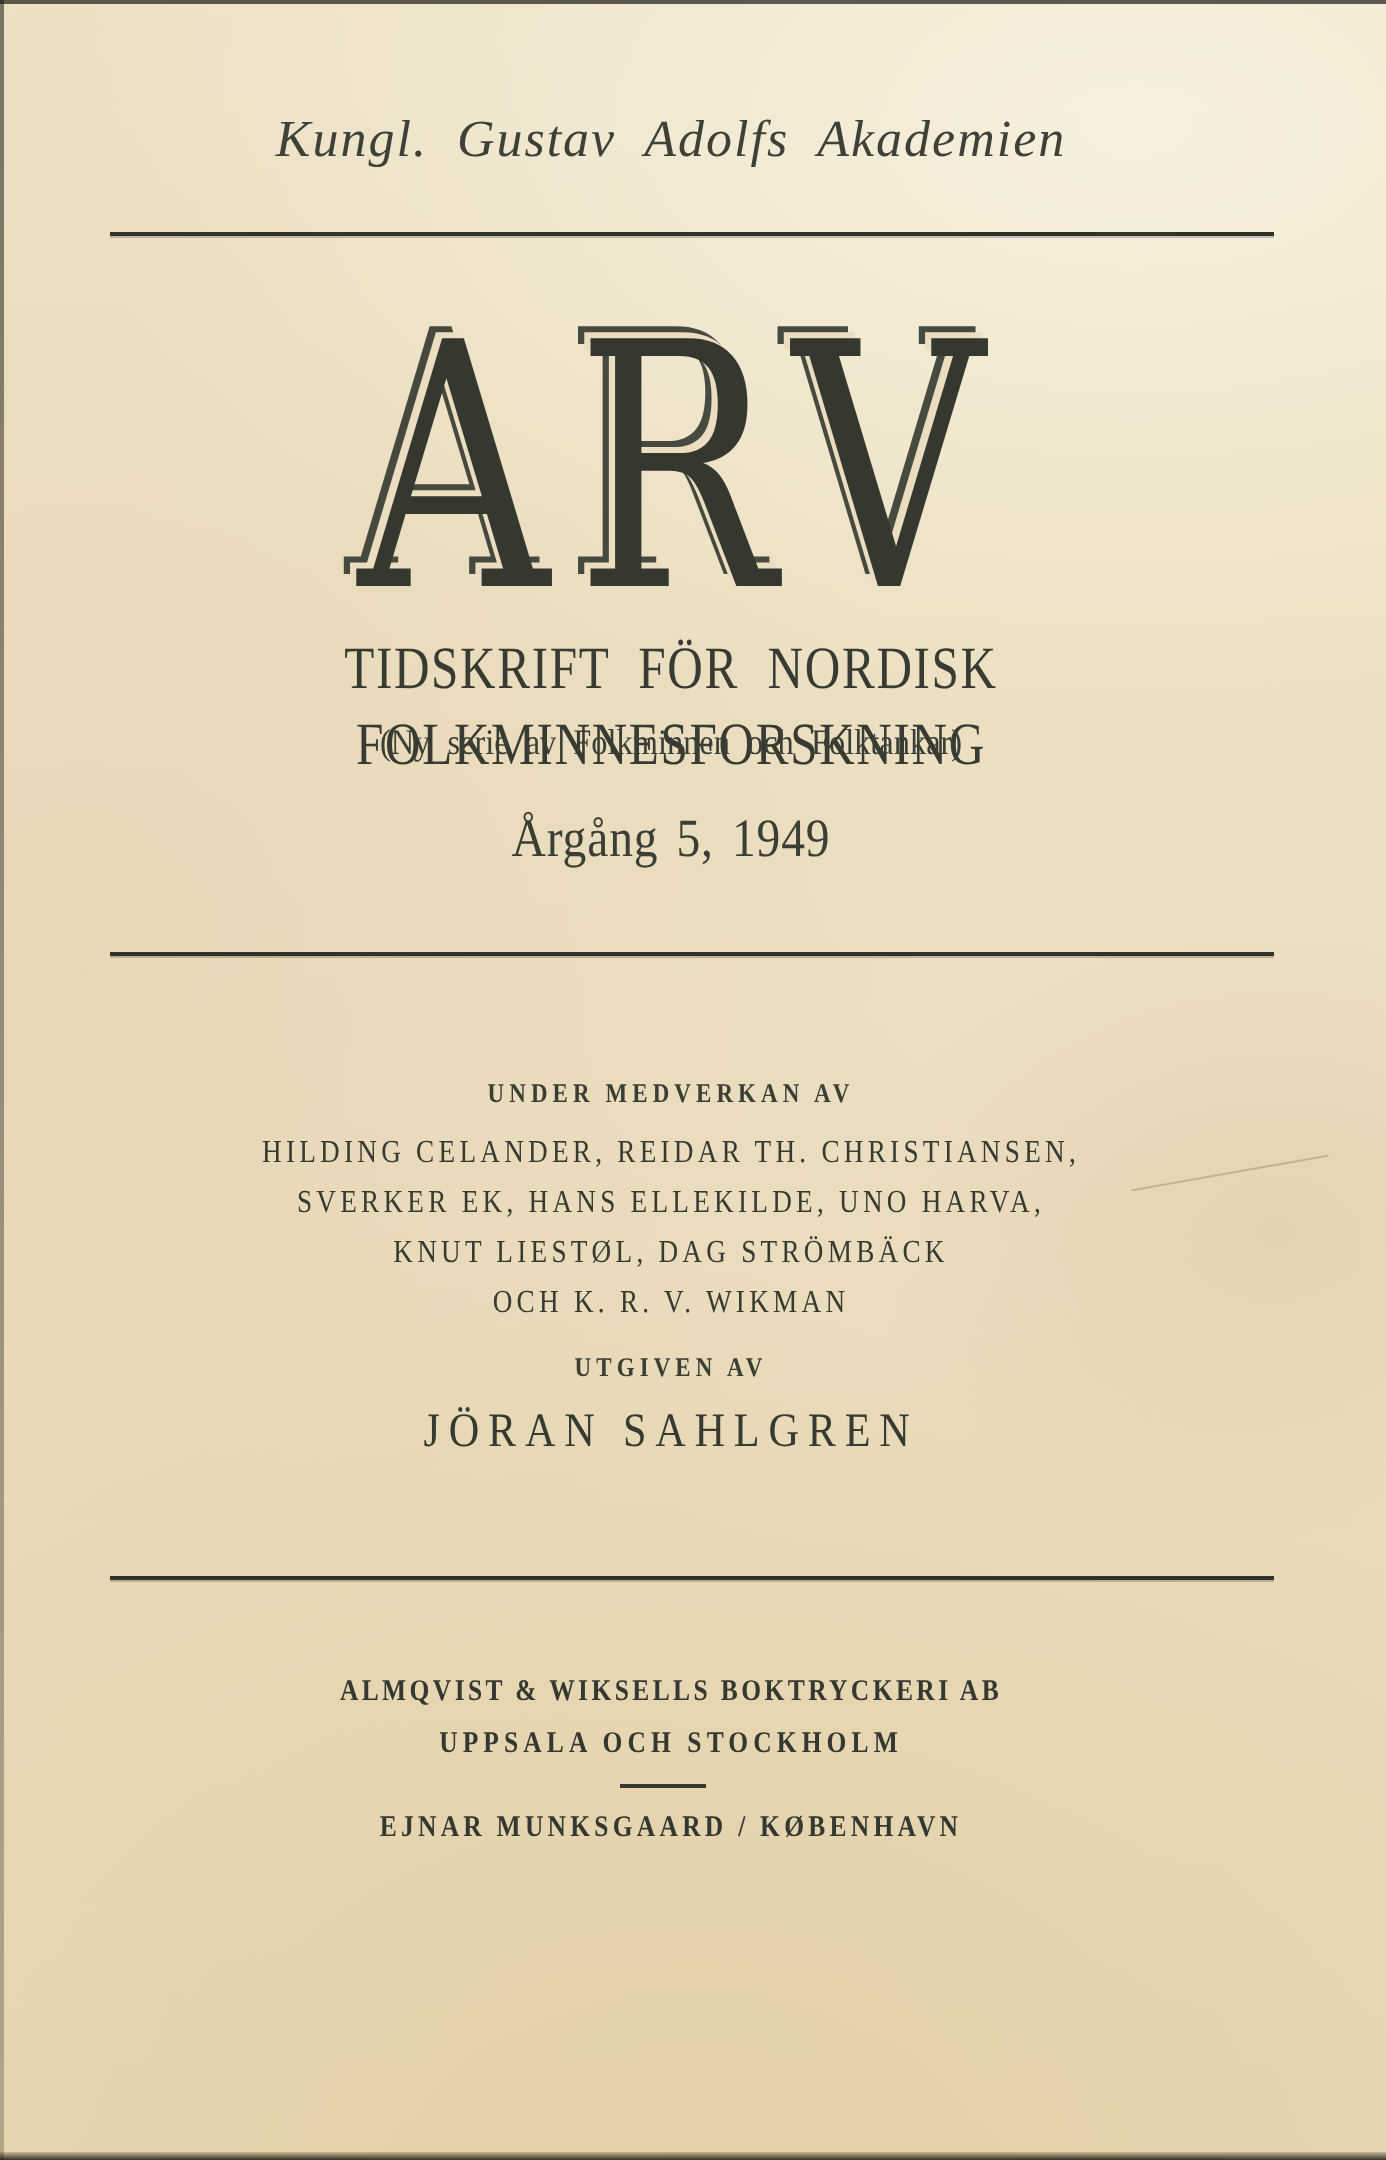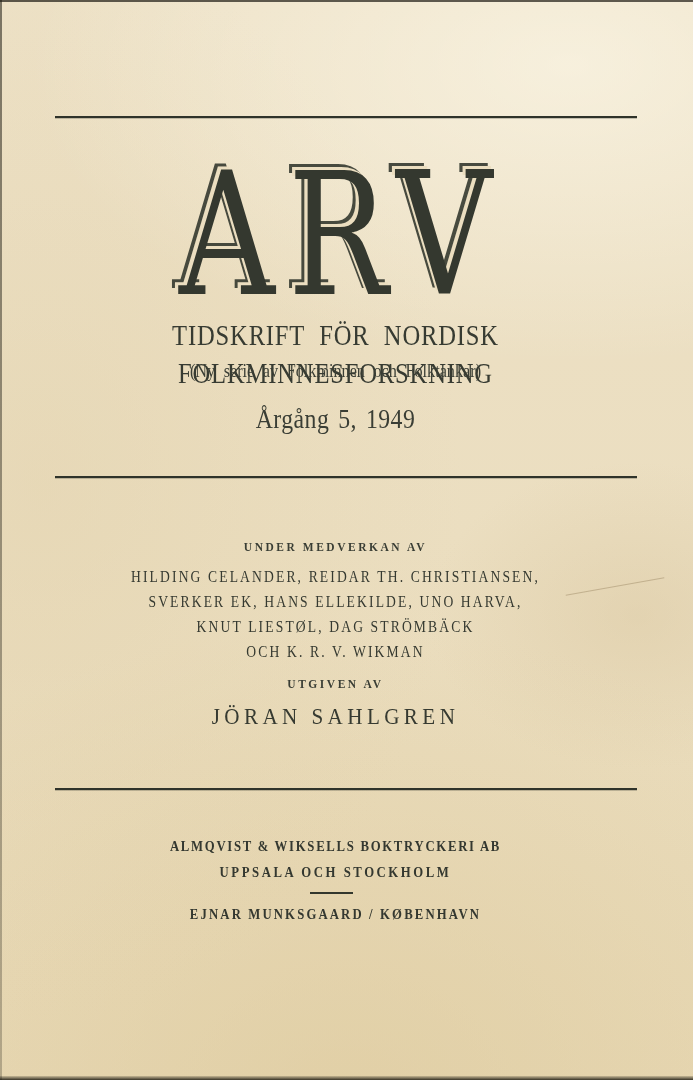--- a/index.html
+++ b/index.html
@@ -61,20 +61,21 @@
 </style>
 </head>
 <body>
 
 <div class="page">
   <div class="edge-top"></div>
   <div class="edge-left"></div>
   <div class="edge-bottom"></div>
   <div class="scratch"></div>
 
+  <div class="txt academy">Kungl. Gustav Adolfs Akademien</div>
 
   <div class="rule rule-1"></div>
 
   <div class="txt arv">ARV</div>
 
   <div class="txt subtitle">TIDSKRIFT FÖR NORDISK FOLKMINNESFORSKNING</div>
   <div class="txt series-note">(Ny serie av Folkminnen och Folktankar)</div>
   <div class="txt volume">Årgång 5, 1949</div>
 
   <div class="rule rule-2"></div>

